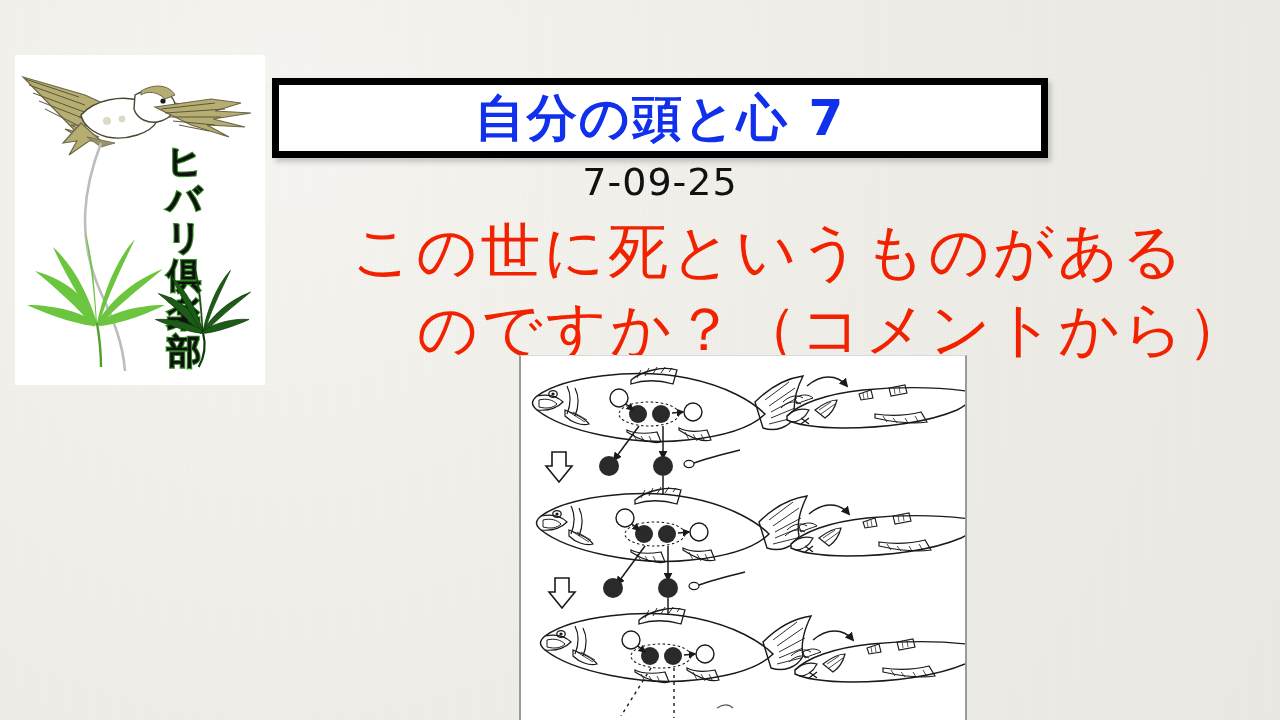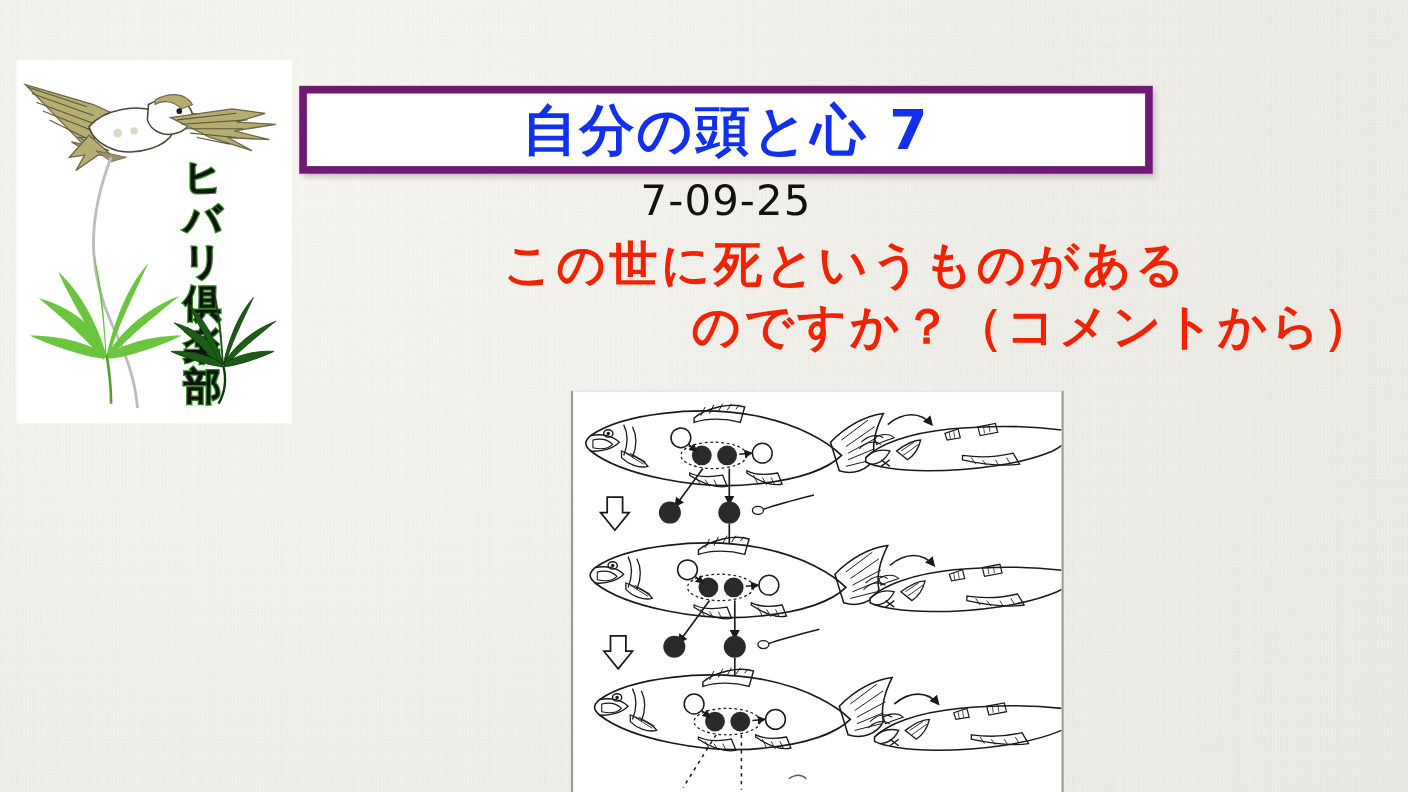--- a/index.html
+++ b/index.html
@@ -37,21 +37,21 @@
   .logo-svg { display: block; width: 250px; height: 330px; }
 
   
   .title-box {
     position: absolute;
     left: 272px;
     top: 78px;
     width: 776px;
     height: 80px;
     background: #ffffff;
-    border: 7px solid #701a75;
+    border: 7px solid #000000;
     box-sizing: border-box;
     box-shadow: 3px 4px 5px rgba(80,80,80,0.28);
     display: flex;
     align-items: center;
     justify-content: center;
   }
   .title-text {
     color: #1130ee;
     font-weight: bold;
     font-size: 50px;
@@ -77,22 +77,22 @@
 
   
   .red-block {
     position: absolute;
     left: 270px;
     top: 212px;
     width: 980px;
   }
   .red-line {
     color: #f22200;
-    font-weight: bold;
-    font-size: 44px;
+    font-weight: normal;
+    font-size: 60px;
     line-height: 1.3;
     letter-spacing: 3px;
     white-space: nowrap;
     font-family: "DejaVu Sans", "Liberation Sans", sans-serif;
   }
   .red-line.l1 { text-align: center; padding-left: 18px; }
   .red-line.l2 { text-align: right; }
 
   
   .figure-panel {

